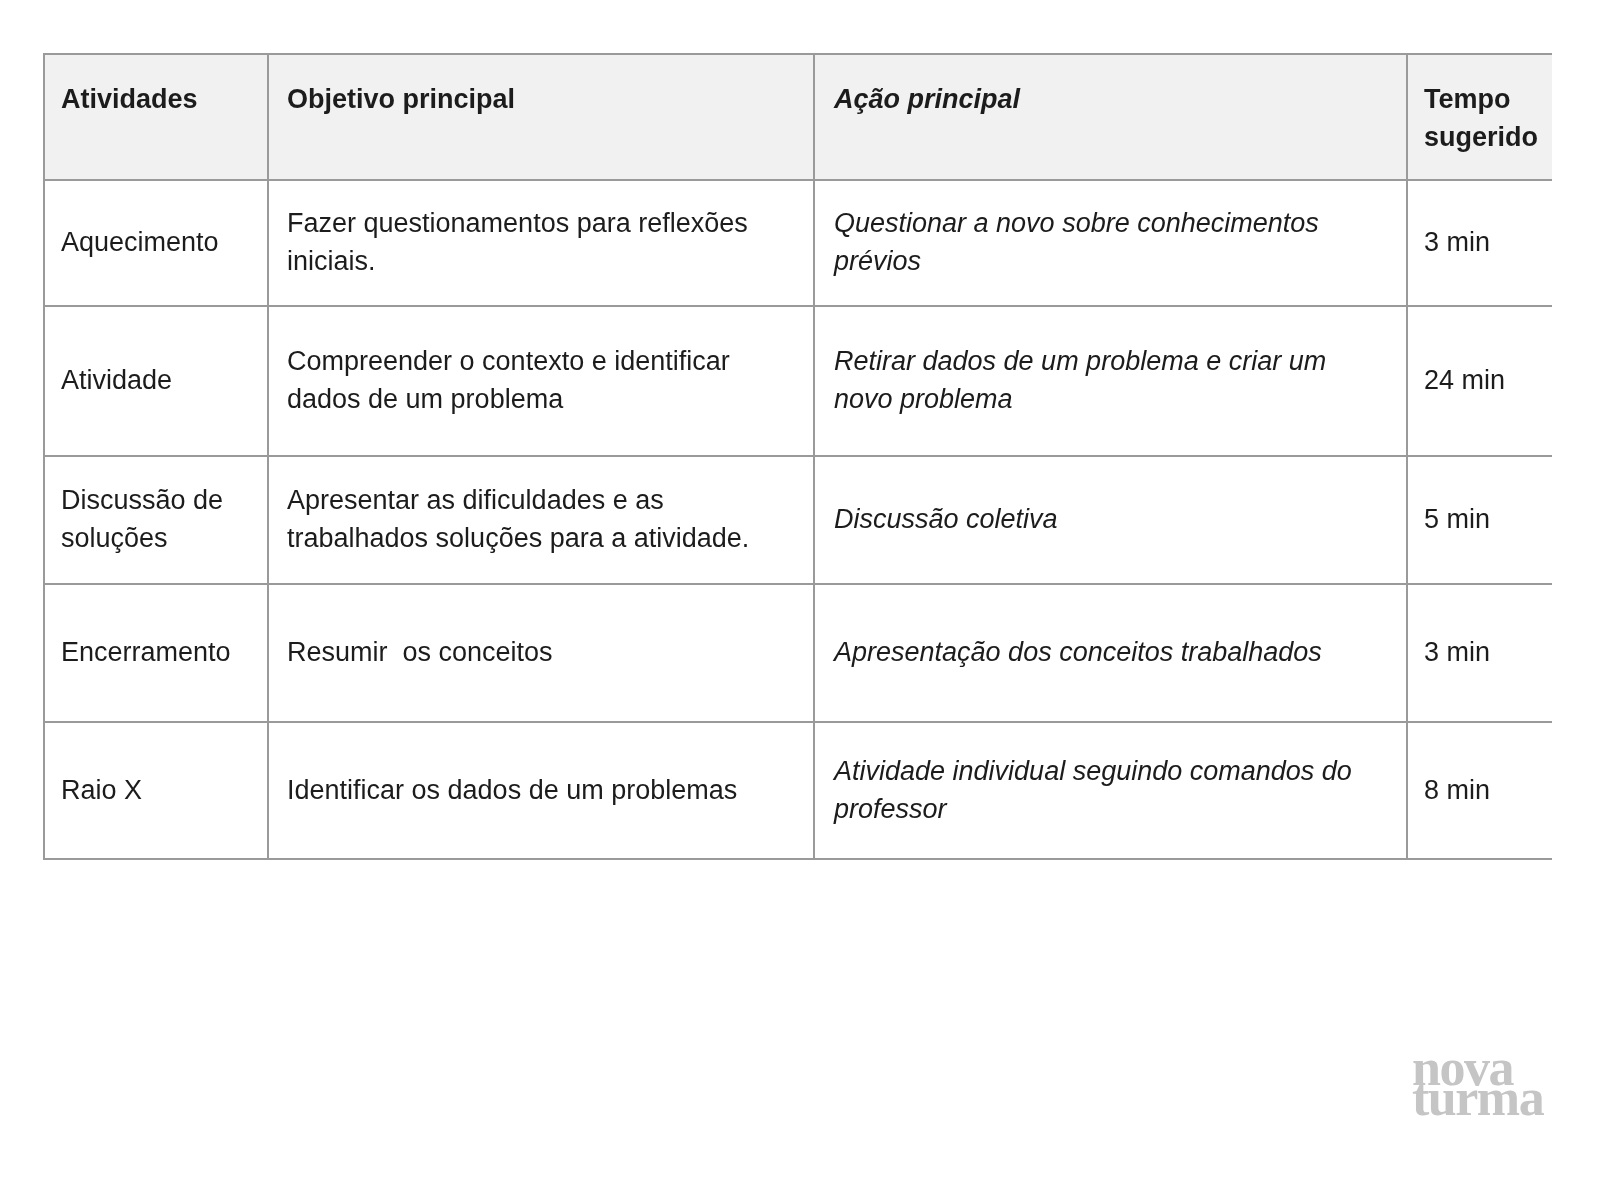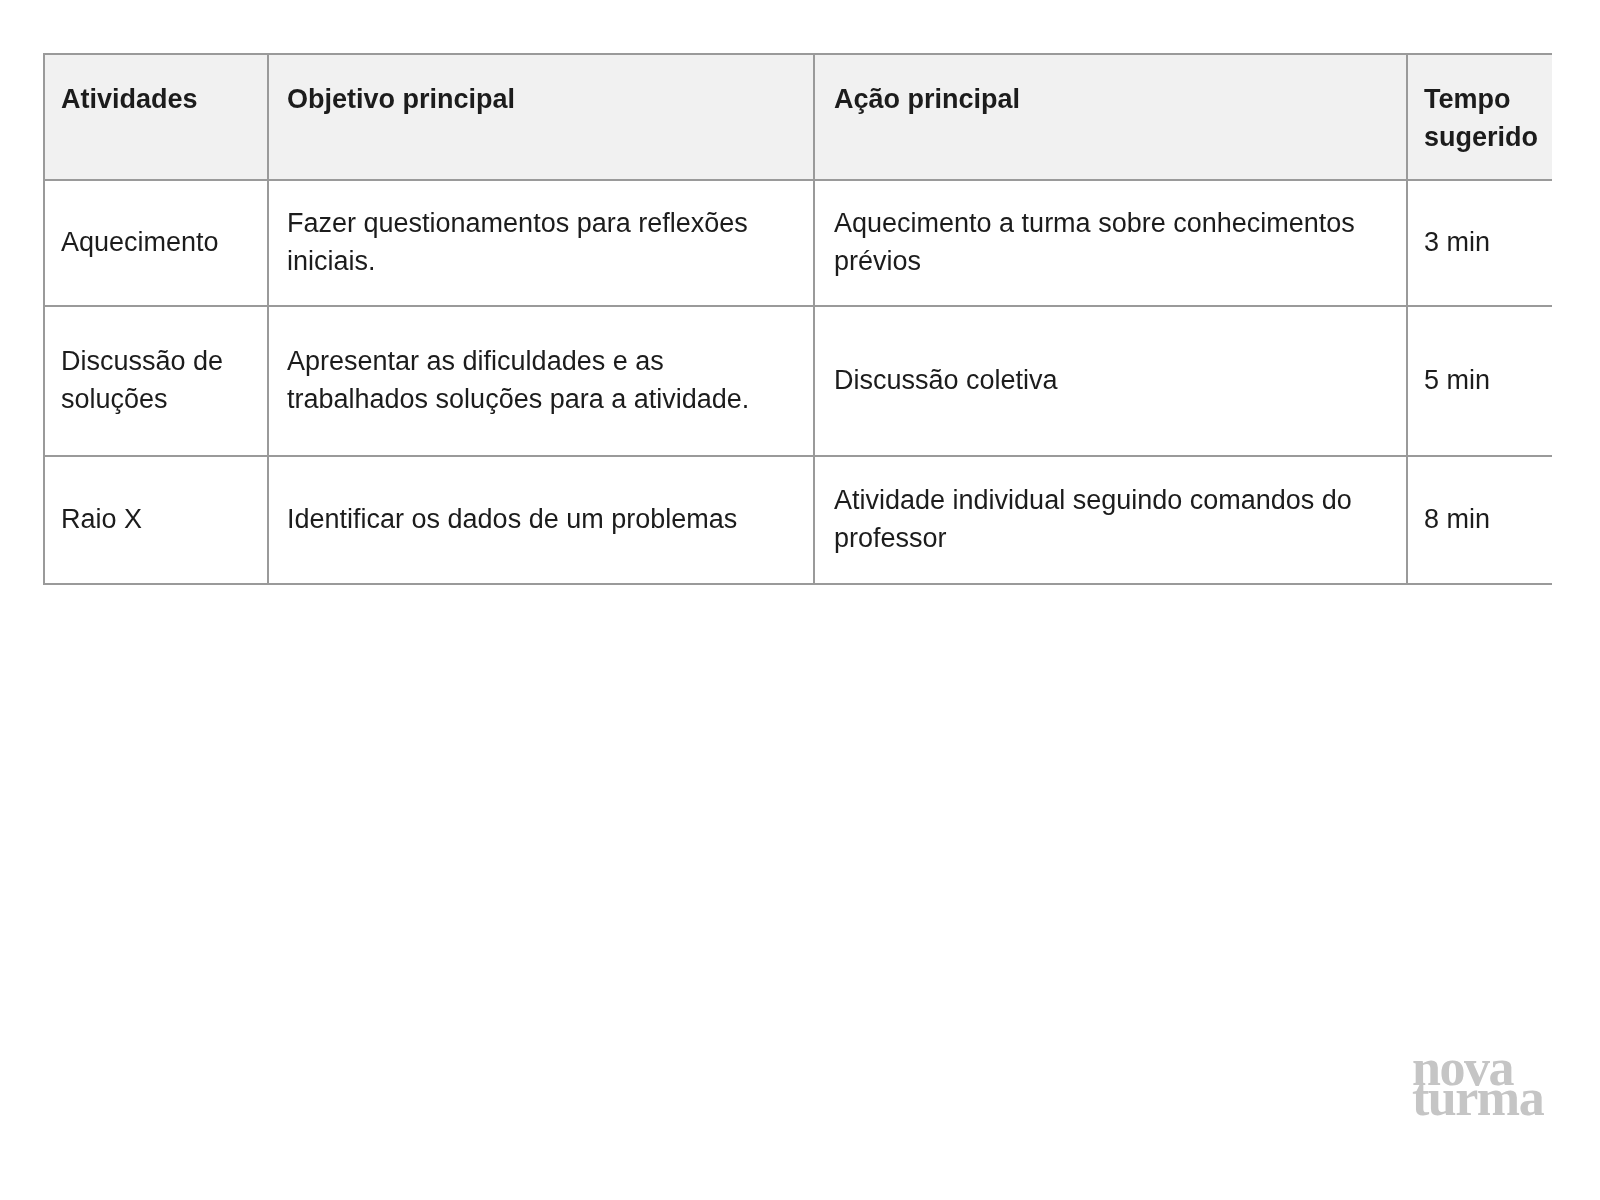--- a/index.html
+++ b/index.html
@@ -44,21 +44,21 @@
     font-weight: 700;
     vertical-align: top;
     padding-top: 26px;
     height: 97px; 
   }
   tbody td { vertical-align: middle; }
 
   
   th:nth-child(1), td:nth-child(1) { padding-left: 16px; padding-right: 12px; }
   th:nth-child(2), td:nth-child(2) { padding-left: 18px; padding-right: 56px; }
-  th:nth-child(3), td:nth-child(3) { padding-left: 19px; padding-right: 38px; }
+  th:nth-child(3), td:nth-child(3) { padding-left: 19px; padding-right: 38px; font-style: italic; }
   th:nth-child(4), td:nth-child(4) { padding-left: 16px; padding-right: 10px; }
   tbody td { padding-top: 8px; padding-bottom: 8px; }
 
   
   tbody tr:nth-child(1) td { height: 108px; }
   tbody tr:nth-child(2) td { height: 132px; }
   tbody tr:nth-child(3) td { height: 110px; }
   tbody tr:nth-child(4) td { height: 120px; }
   tbody tr:nth-child(5) td { height: 119px; }
   tbody tr:nth-child(6) td { height: 185px; }
@@ -93,28 +93,40 @@
         <th>Atividades</th>
         <th>Objetivo principal</th>
         <th>Ação principal</th>
         <th>Tempo sugerido</th>
       </tr>
     </thead>
     <tbody>
       <tr>
         <td>Aquecimento</td>
         <td>Fazer questionamentos para reflexões iniciais.</td>
-        <td>Aquecimento a turma sobre conhecimentos prévios</td>
+        <td>Questionar a novo sobre conhecimentos prévios</td>
         <td>3 min</td>
+      </tr>
+      <tr>
+        <td>Atividade</td>
+        <td>Compreender o contexto e identificar dados de um problema</td>
+        <td>Retirar dados de um problema e criar um novo problema</td>
+        <td>24 min</td>
       </tr>
       <tr>
         <td>Discussão de soluções</td>
         <td>Apresentar as dificuldades e as trabalhados soluções para a atividade.</td>
         <td>Discussão coletiva</td>
         <td>5 min</td>
+      </tr>
+      <tr>
+        <td>Encerramento</td>
+        <td>Resumir  os conceitos</td>
+        <td>Apresentação dos conceitos trabalhados</td>
+        <td>3 min</td>
       </tr>
       <tr>
         <td>Raio X</td>
         <td>Identificar os dados de um problemas</td>
         <td>Atividade individual seguindo comandos do professor</td>
         <td>8 min</td>
       </tr>
     </tbody>
   </table>
 

